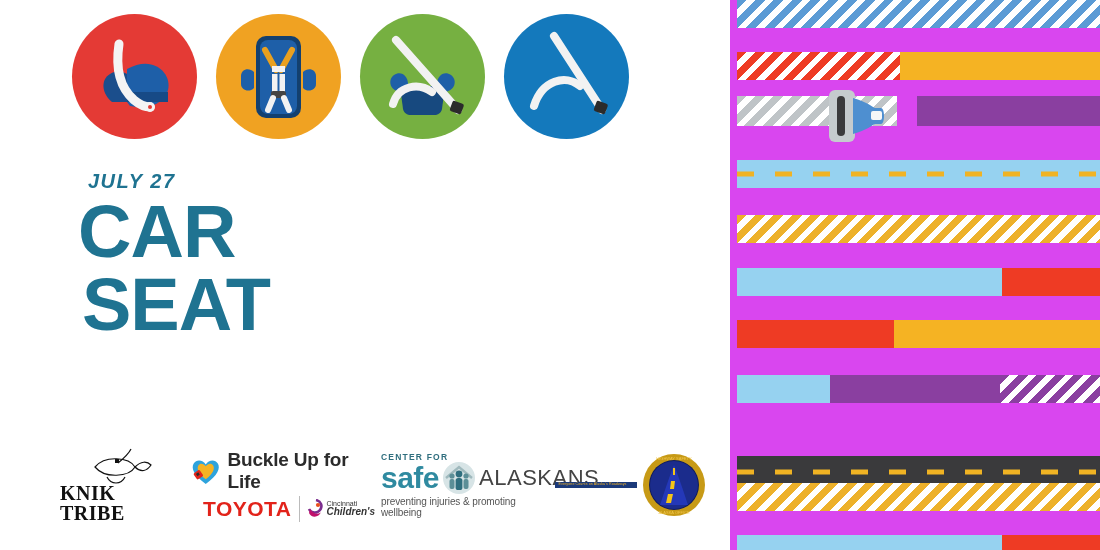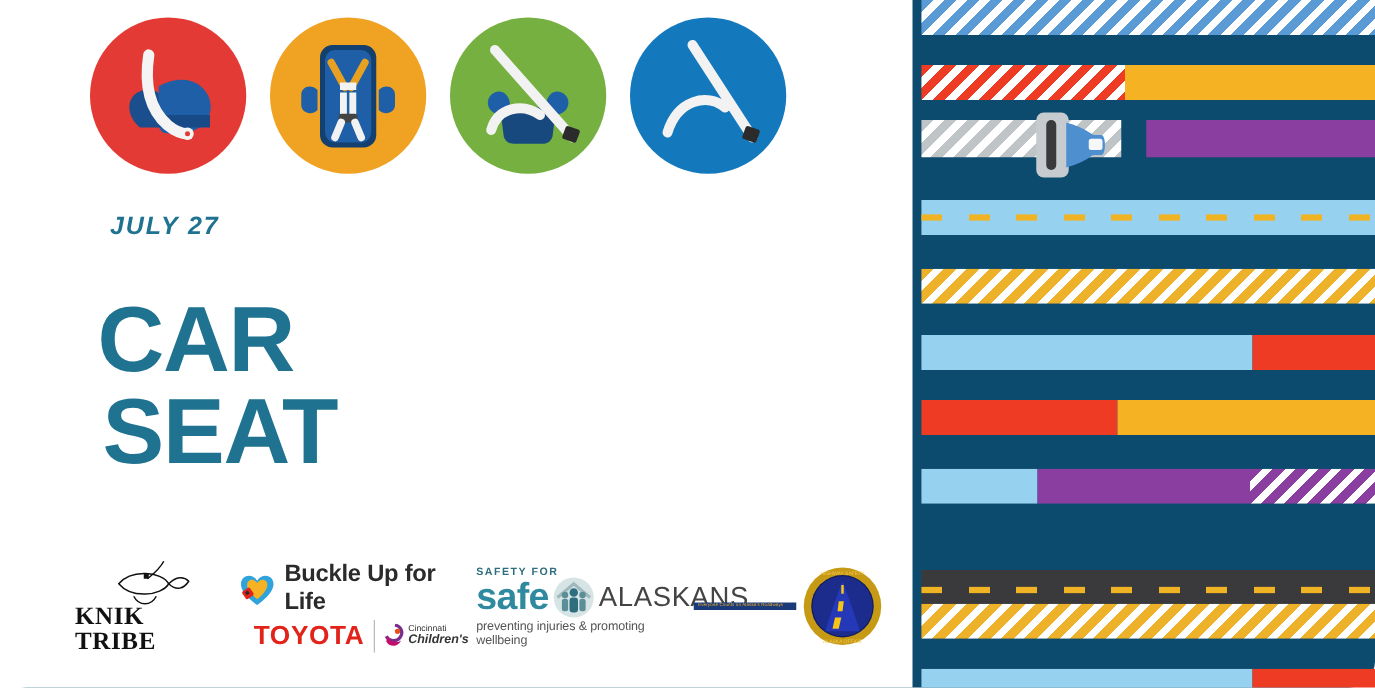--- a/index.html
+++ b/index.html
@@ -2,21 +2,21 @@
 <html><head>
 <meta charset="utf-8">
 <style>
   html,body{margin:0;padding:0;}
   body{
     width:1100px;height:550px;
     background:#ffffff;
     font-family:"Liberation Sans", sans-serif;
     overflow:hidden;
   }
-  .poster{position:relative;width:1100px;height:550px;background:#0c4a6e;border-radius:21px;}
+  .poster{position:relative;width:1100px;height:550px;background:#d946ef;}
 
   
   .left{position:absolute;left:0;top:0;width:730px;height:550px;background:#fff;}
 
   .icon-row{position:absolute;left:72px;top:14px;display:flex;gap:19px;}
   .icon-circle{width:125px;height:125px;border-radius:50%;position:relative;}
   .ic-red{background:#E43A35;}
   .ic-orange{background:#F0A222;}
   .ic-green{background:#76B041;}
   .ic-blue{background:#1479BC;}
@@ -25,21 +25,21 @@
   .date-line{
     position:absolute;left:88px;top:170px;
     font-family:"Liberation Sans", sans-serif;
     font-style:italic;font-weight:700;font-size:20px;letter-spacing:1.5px;
     color:#1F7391;
   }
   .headline{
     position:absolute;left:78px;top:196px;
     font-family:"Liberation Sans", sans-serif;
     font-weight:700;font-size:74px;line-height:0.98;
-    letter-spacing:-1px;color:#1F7391;margin-top:40px;
+    letter-spacing:-1px;color:#1F7391;
   }
   .headline div{display:block;}
   .hl-2{padding-left:4px;}
   .hl-3{padding-left:8px;}
 
   
   .logos{position:absolute;left:60px;top:440px;height:90px;display:flex;align-items:center;gap:0px;}
   .logo-box{display:flex;align-items:center;justify-content:center;height:88px;}
 
   
@@ -201,21 +201,21 @@
             </svg>
             <span class="cinci-txt">
               <span>Cincinnati</span>
               <b>Children's</b>
             </span>
           </span>
         </div>
       </div>
 
       <div class="logo-box safeak">
-        <div class="sa-row1">SAFETY FOR</div>
+        <div class="sa-row1">CENTER FOR</div>
         <div class="sa-row2">
           <span class="sa-safe">safe</span>
           <svg width="36" height="34" viewBox="0 0 36 34">
             <circle cx="18" cy="17" r="16" fill="#D7E4E6"></circle>
             <path d="M5 17 L18 6 L31 17" fill="none" stroke="#9FB9BD" stroke-width="2.4"></path>
             <circle cx="11" cy="15" r="2.6" fill="#5B8E97"></circle>
             <rect x="8.5" y="18" width="5" height="10" rx="2" fill="#5B8E97"></rect>
             <circle cx="25" cy="15" r="2.6" fill="#5B8E97"></circle>
             <rect x="22.5" y="18" width="5" height="10" rx="2" fill="#5B8E97"></rect>
             <circle cx="18" cy="13" r="3.4" fill="#2F6E7E"></circle>

